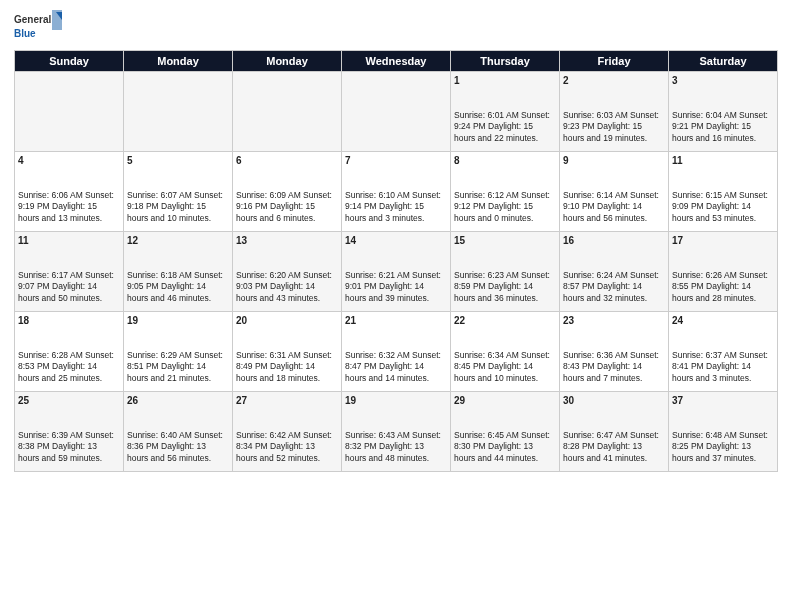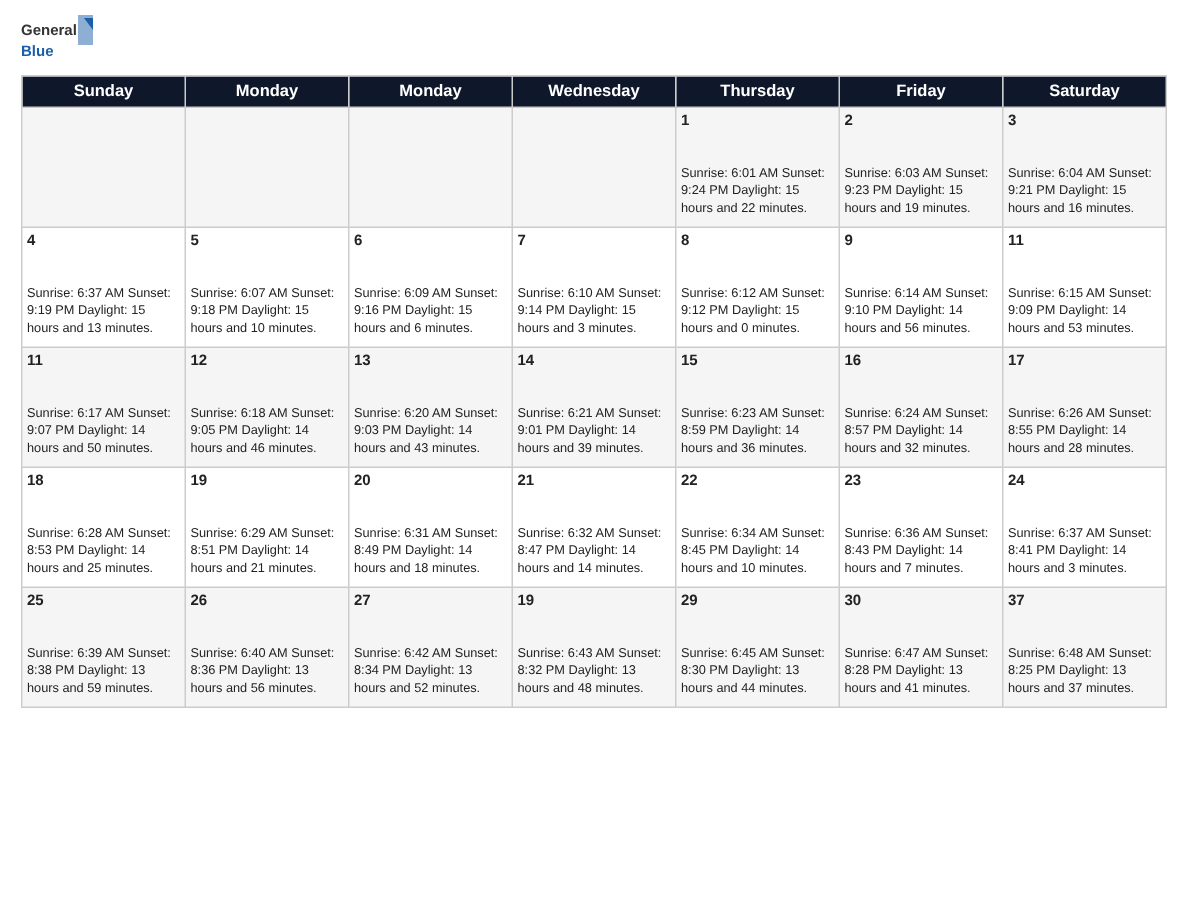--- a/index.html
+++ b/index.html
@@ -131,21 +131,21 @@
           <td>
             <span class="day-num">3</span>
             <div class="cell-content">Sunrise: 6:04 AM
 Sunset: 9:21 PM
 Daylight: 15 hours and 16 minutes.</div>
           </td>
         </tr>
         <tr>
           <td>
             <span class="day-num">4</span>
-            <div class="cell-content">Sunrise: 6:37 AM
+            <div class="cell-content">Sunrise: 6:06 AM
 Sunset: 9:19 PM
 Daylight: 15 hours and 13 minutes.</div>
           </td>
           <td>
             <span class="day-num">5</span>
             <div class="cell-content">Sunrise: 6:07 AM
 Sunset: 9:18 PM
 Daylight: 15 hours and 10 minutes.</div>
           </td>
           <td>

